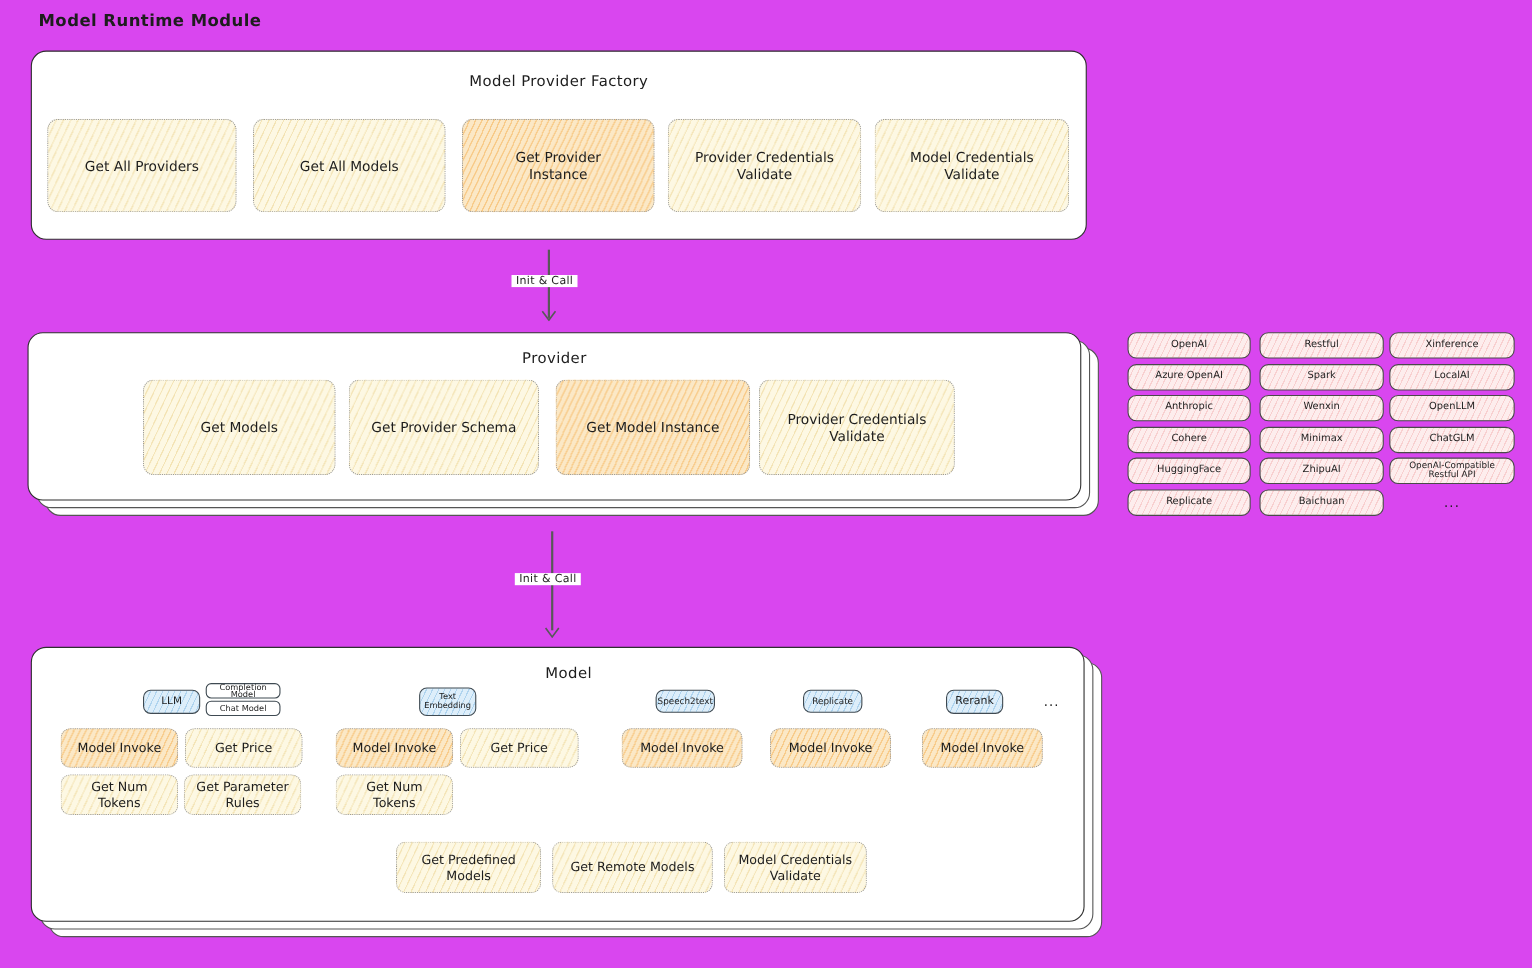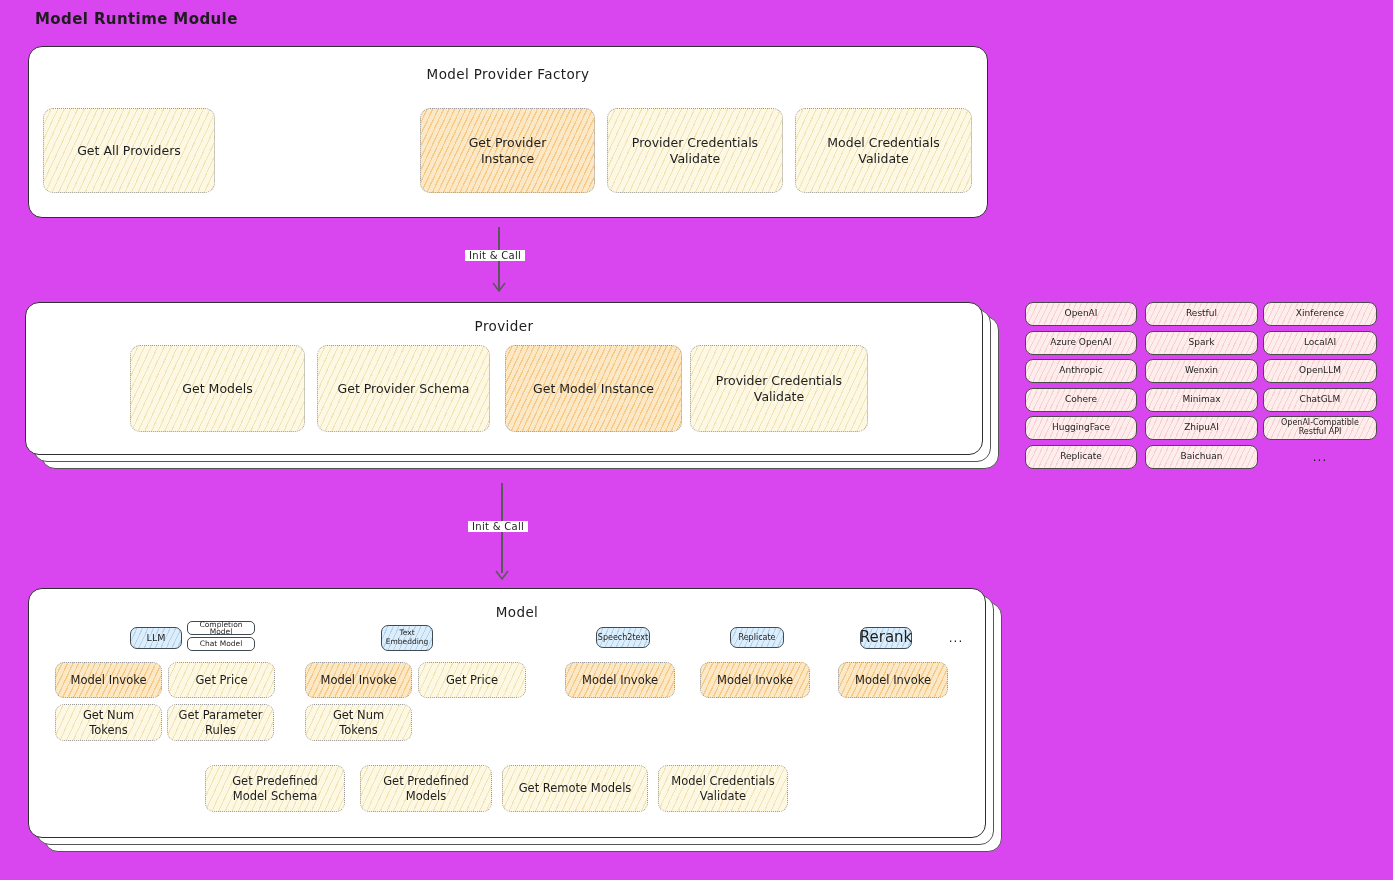--- a/index.html
+++ b/index.html
@@ -32,21 +32,21 @@
   .pbox{
     border:1.4px solid #4a4a4a;border-radius:8px;
     background-color:#fdeded;
     background-image:repeating-linear-gradient(115deg,rgba(240,160,160,.38) 0 1px,rgba(0,0,0,0) 1px 5px);
     font-size:9px;line-height:1.1;padding:1px 3px;
   }
   .tag{
     border:1.3px solid #3f4a52;border-radius:7px;
     background-color:#ddeefa;
     background-image:repeating-linear-gradient(115deg,rgba(120,180,225,.45) 0 1px,rgba(0,0,0,0) 1px 5px);
-    font-size:15px;line-height:1.15;padding:1px 2px;
+    font-size:10px;line-height:1.15;padding:1px 2px;
   }
   .minitag{
     border:1.2px solid #3f4a52;border-radius:5px;background:#ffffff;
     font-size:7.5px;line-height:1;padding:0 2px;
   }
   .dots{font-size:12px;letter-spacing:1px;}
 
   .arrow-line{width:1.5px;background:#585858;}
   .arrow-label{font-size:10px;background:#ffffff;padding:0 4px;letter-spacing:.3px;}
 </style>
@@ -54,20 +54,21 @@
 <body>
 
 <div id="canvas">
 
   <div class="abs page-title" style="left:35px;top:10px;">Model Runtime Module</div>
 
   <div class="abs container" style="left:28px;top:46px;width:960px;height:172px;"></div>
   <div class="abs ctitle" style="left:28px;top:66px;width:960px;text-align:center;">Model Provider Factory</div>
 
   <div class="abs ybox center" style="left:43px;top:108px;width:172px;height:85px;">Get All Providers</div>
+  <div class="abs ybox center" style="left:230px;top:108px;width:175px;height:85px;">Get All Models</div>
   <div class="abs ybox orange center" style="left:420px;top:108px;width:175px;height:85px;">
       <span class="wrap-narrow">Get Provider Instance</span>
     </div>
   <div class="abs ybox center" style="left:607px;top:108px;width:176px;height:85px;">Provider Credentials Validate</div>
   <div class="abs ybox center" style="left:795px;top:108px;width:177px;height:85px;">Model Credentials Validate</div>
 
   <div class="abs arrow-line" style="left:498px;top:227px;height:62px;"></div>
   <svg class="abs" style="left:492px;top:282px;" width="14" height="10">
       <polyline points="1,1 7,9 13,1" fill="none" stroke="#585858" stroke-width="1.5"></polyline>
     </svg>
@@ -133,18 +134,17 @@
   <div class="abs ybox small center" style="left:167px;top:704px;width:107px;height:37px;">Get Parameter Rules</div>
 
   <div class="abs ybox orange small center" style="left:305px;top:662px;width:107px;height:36px;">Model Invoke</div>
   <div class="abs ybox small center" style="left:418px;top:662px;width:108px;height:36px;">Get Price</div>
   <div class="abs ybox small center" style="left:305px;top:704px;width:107px;height:37px;">Get Num Tokens</div>
 
   <div class="abs ybox orange small center" style="left:565px;top:662px;width:110px;height:36px;">Model Invoke</div>
   <div class="abs ybox orange small center" style="left:700px;top:662px;width:110px;height:36px;">Model Invoke</div>
   <div class="abs ybox orange small center" style="left:838px;top:662px;width:110px;height:36px;">Model Invoke</div>
 
-  <div class="abs ybox small center" style="left:205px;top:765px;width:140px;height:47px;">Get Predefined Model Schema</div>
   <div class="abs ybox small center" style="left:360px;top:765px;width:132px;height:47px;padding:2px 14px;">Get Predefined Models</div>
   <div class="abs ybox small center" style="left:502px;top:765px;width:146px;height:47px;">Get Remote Models</div>
   <div class="abs ybox small center" style="left:658px;top:765px;width:130px;height:47px;">Model Credentials Validate</div>
 
 </div>
 
 </body></html>

